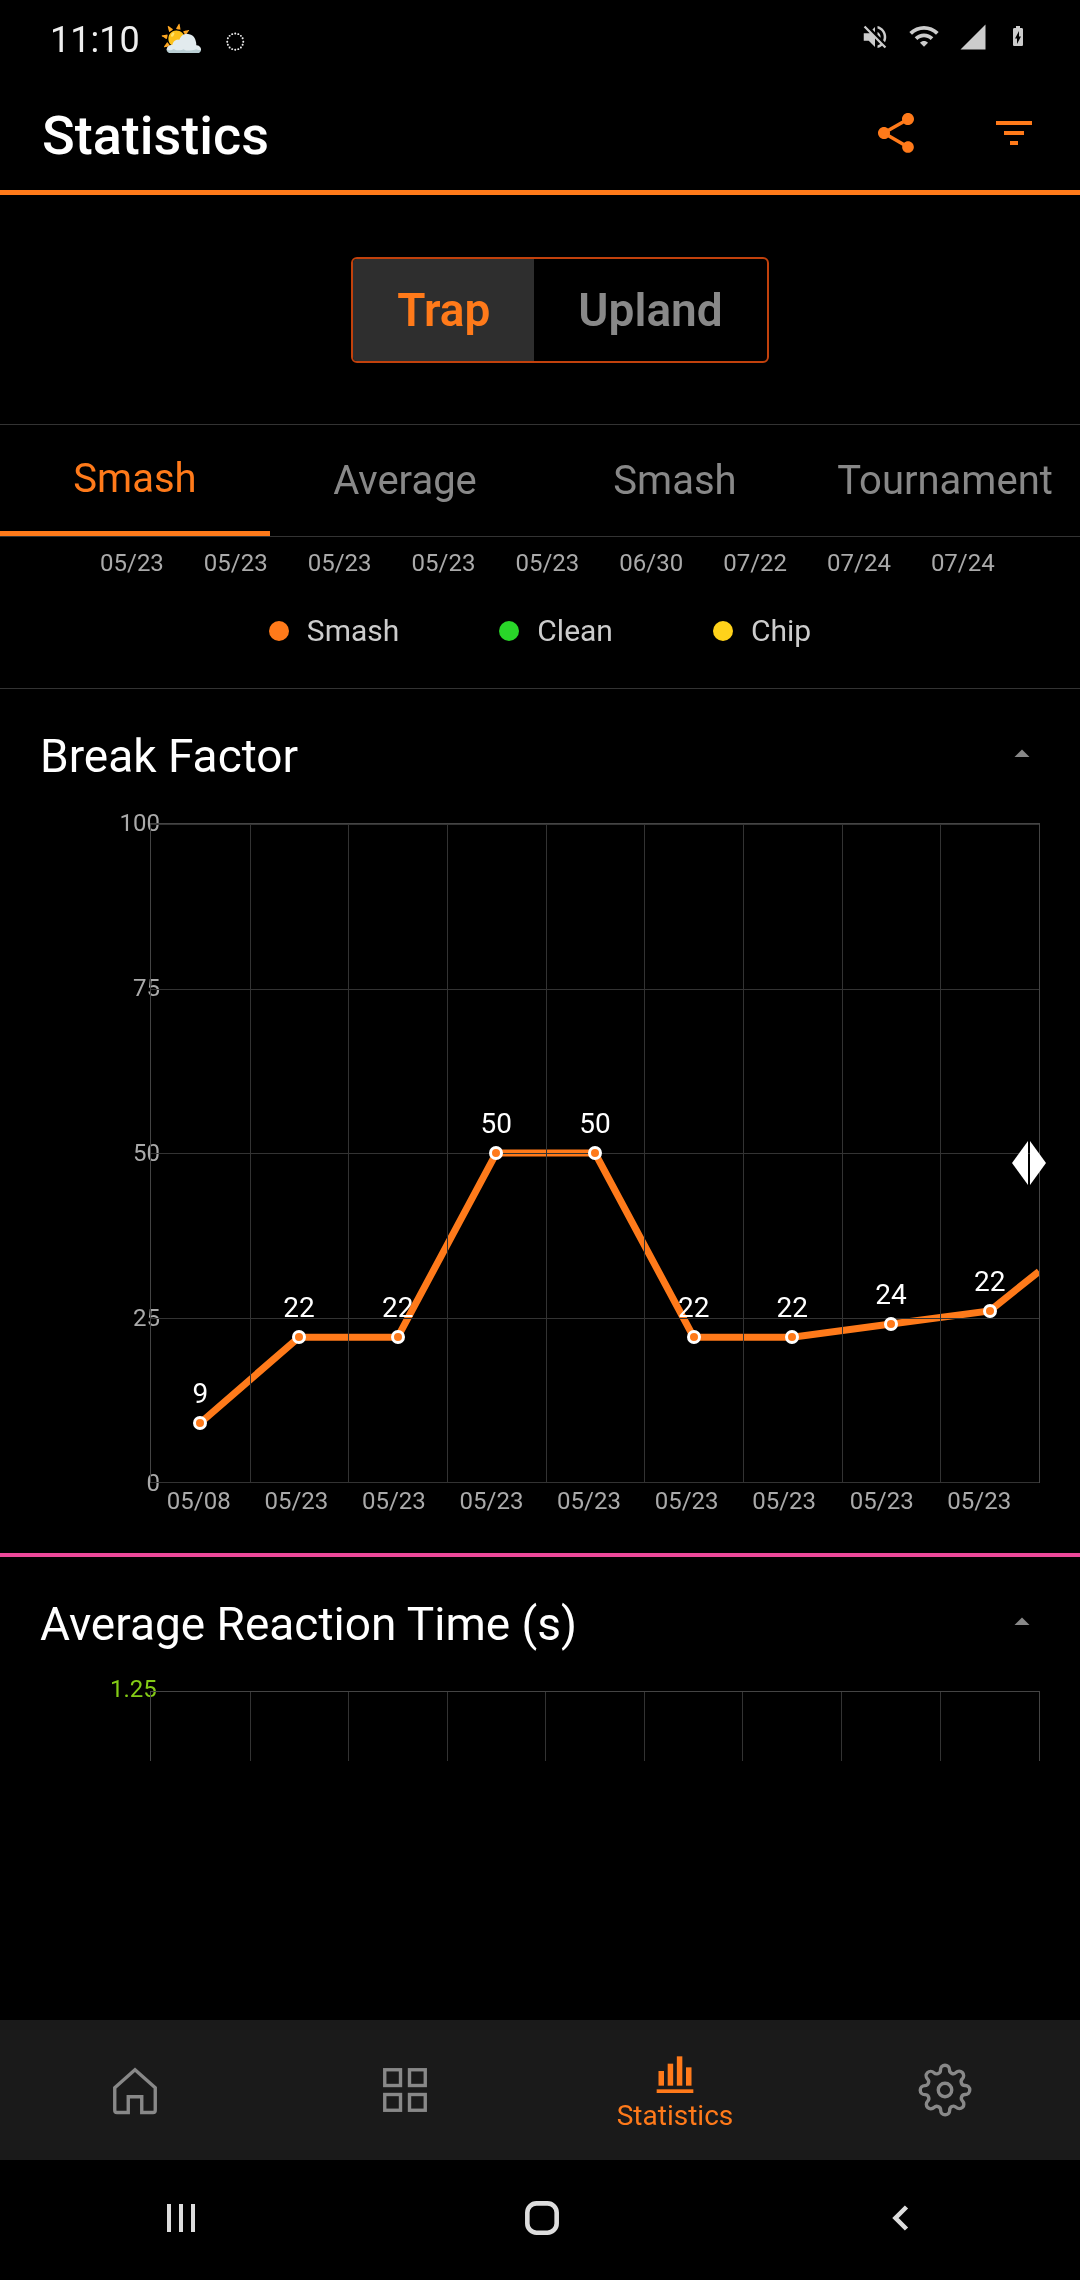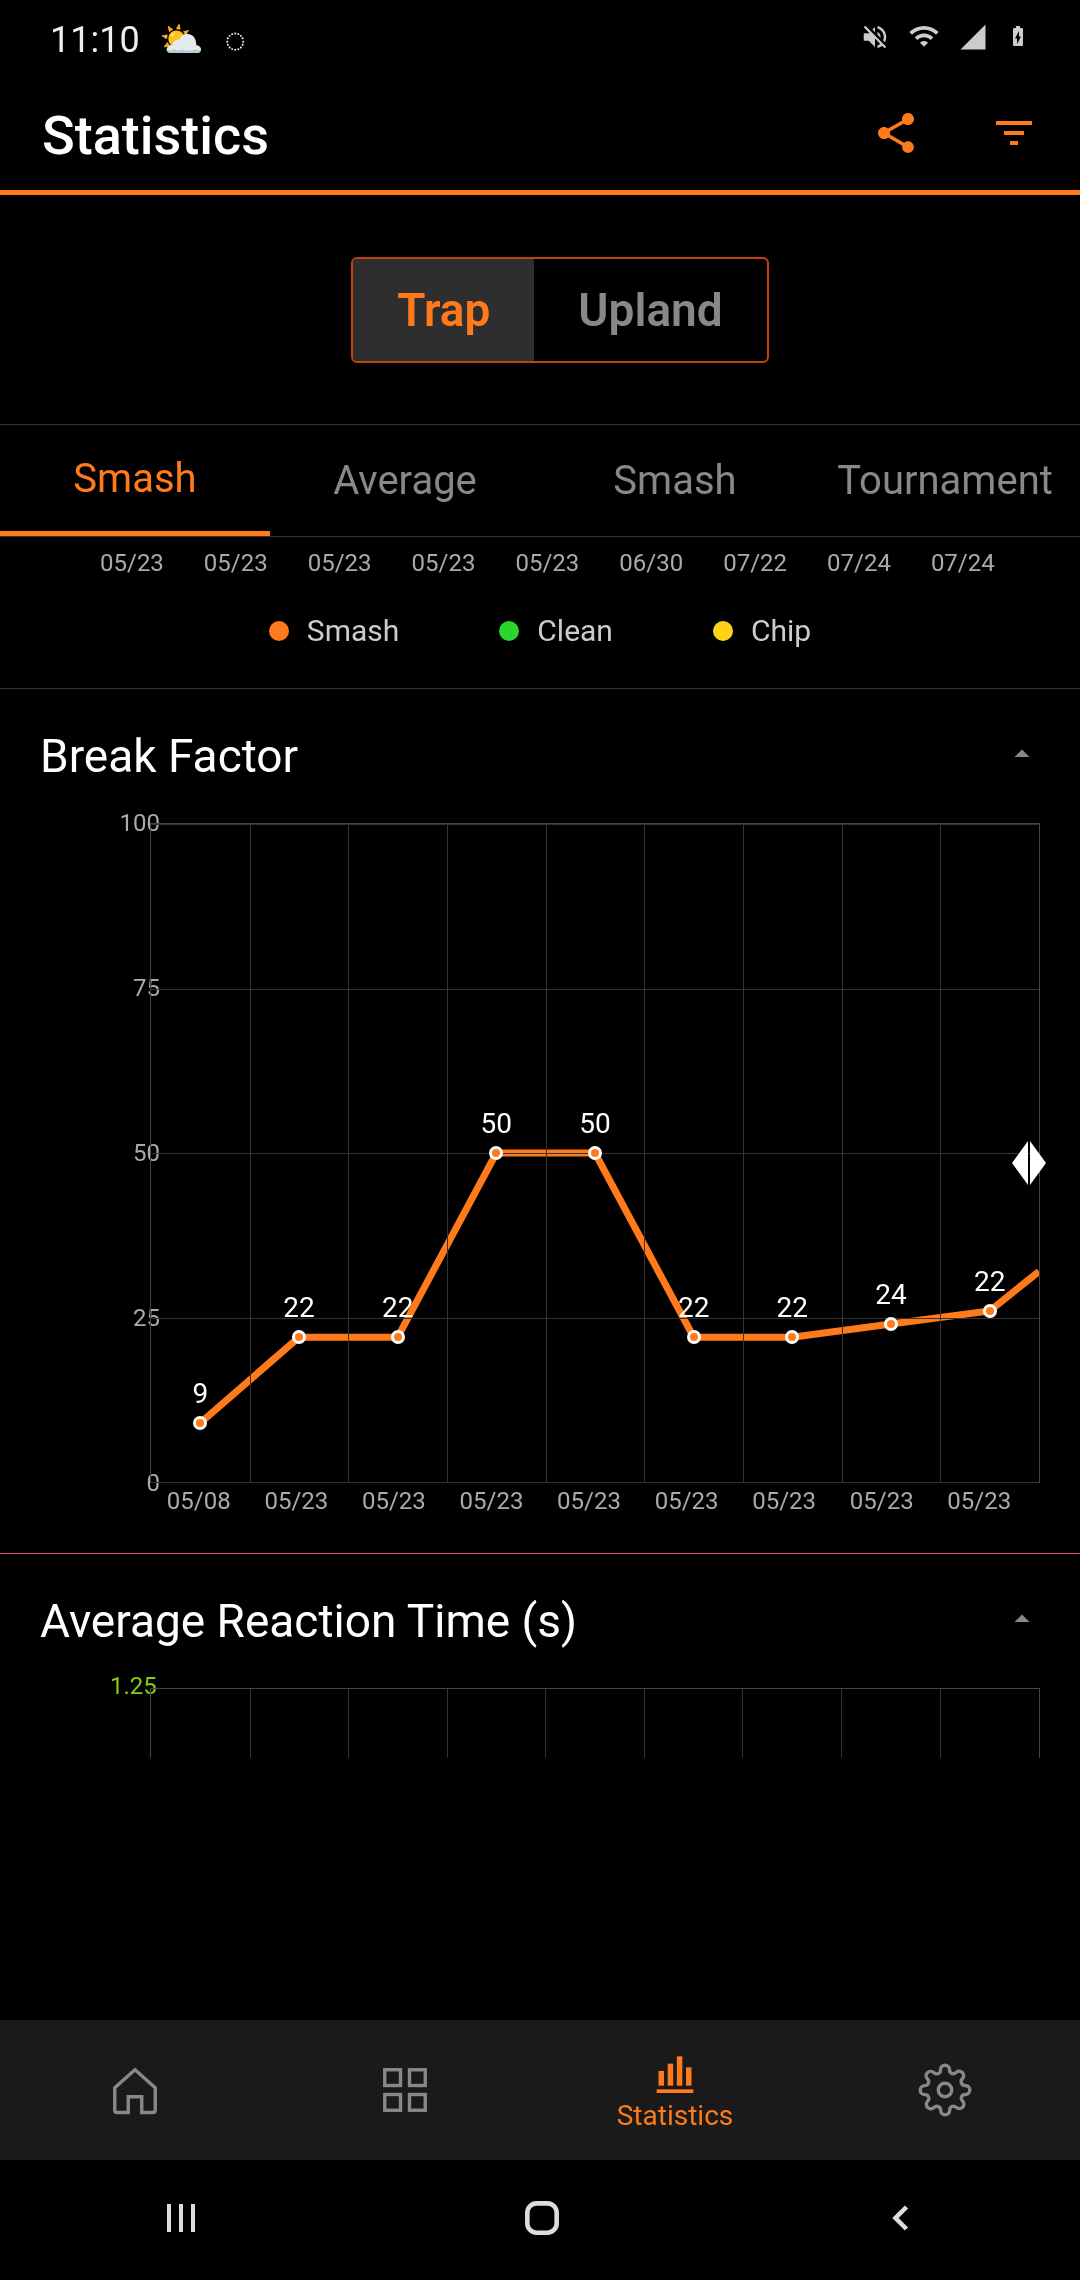--- a/index.html
+++ b/index.html
@@ -99,21 +99,21 @@
     font-size: 30px;
     color: #ccc;
     border-bottom: 1px solid #333;
   }
   .legend-item { display: flex; align-items: center; gap: 18px; }
   .legend-dot { width: 20px; height: 20px; border-radius: 50%; }
 
   
   .section {
     padding: 40px 40px 30px;
-    border-bottom: 1px solid #ec4899;
+    border-bottom: 4px solid #ec4899;
   }
   .section-header {
     display: flex;
     justify-content: space-between;
     align-items: center;
     margin-bottom: 20px;
   }
   .section-title { font-size: 46px; color: #fff; }
 
   

